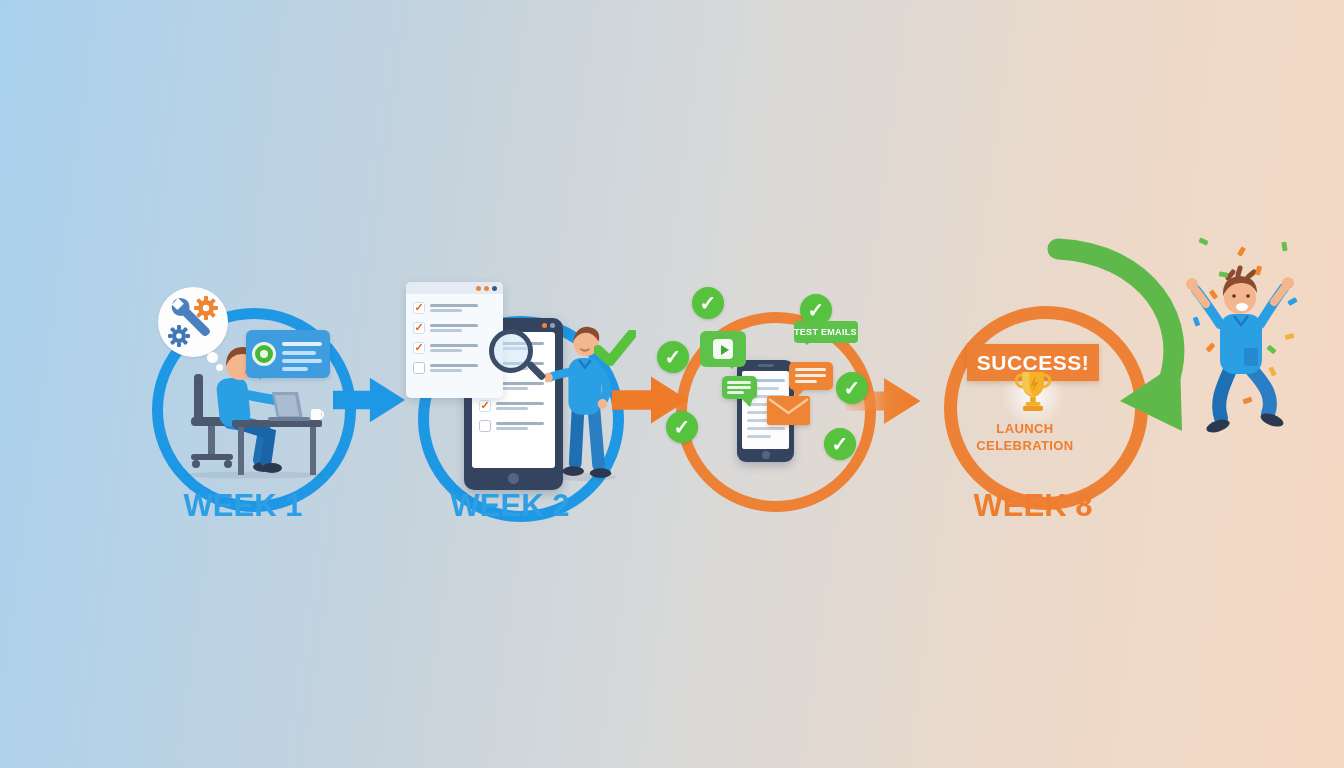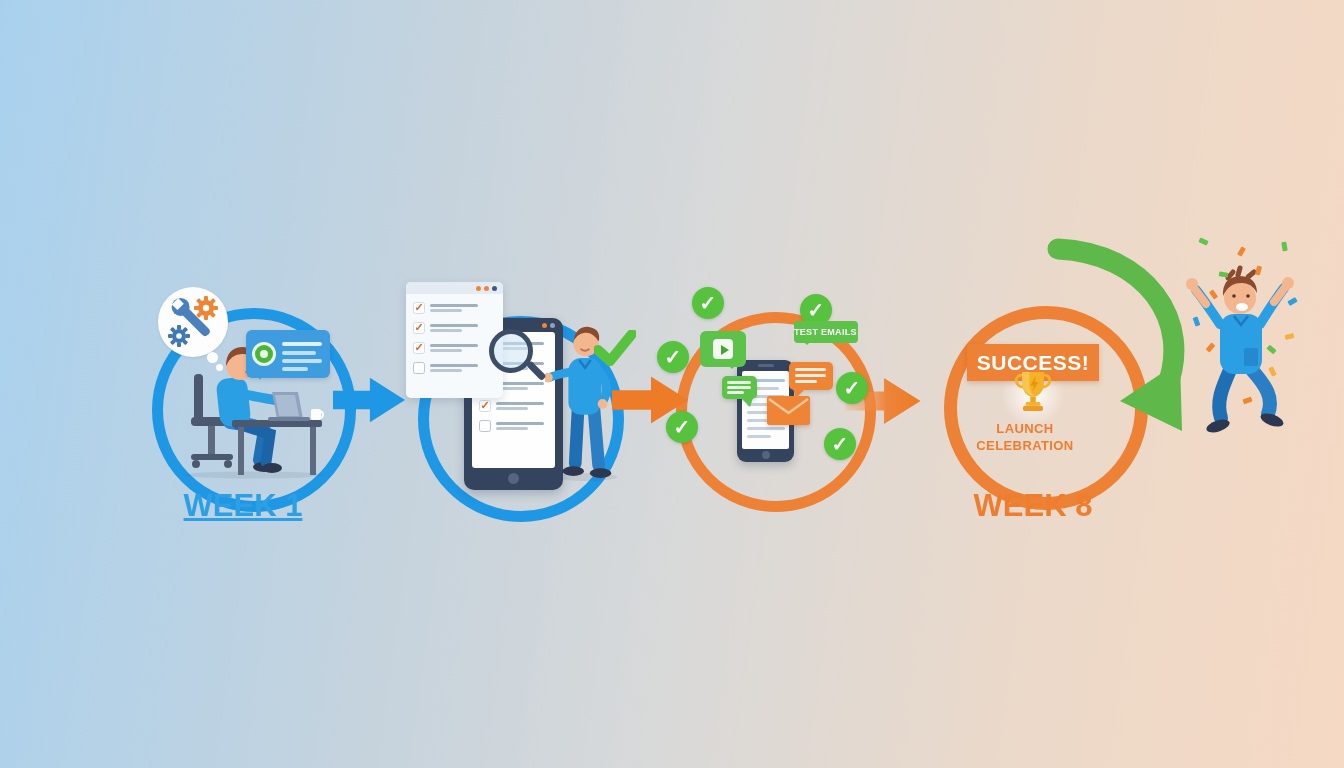--- a/index.html
+++ b/index.html
@@ -10,21 +10,21 @@
   }
   .stage{position:relative;width:1344px;height:768px;}
   .abs{position:absolute;}
   
   .ring{position:absolute;border-radius:50%;z-index:1;}
   .ring.blue{border:11px solid #1e97e4;}
   .ring.orange{border:11px solid #ed8136;}
   .ring.orange.thick{border-width:13px;}
   
   .week-label{position:absolute;text-align:center;font-weight:700;font-size:31px;letter-spacing:0;z-index:5;}
-  .week-label.blue{color:#2d9fe4;text-decoration:underline;}
+  .week-label.blue{color:#2d9fe4;}
   .week-label.orange{color:#ef7d2e;}
   
   .thought{position:absolute;width:70px;height:70px;background:#fdfdfd;border-radius:50%;z-index:4;box-shadow:0 1px 3px rgba(50,80,110,.12);}
   .thought-dot{position:absolute;background:#fdfdfd;border-radius:50%;z-index:4;}
   
   .speech{position:absolute;width:84px;height:48px;background:#3f9ddf;border-radius:6px;z-index:4;box-shadow:0 2px 4px rgba(40,70,100,.18);}
   .speech:after{content:"";position:absolute;left:10px;bottom:-9px;border:7px solid transparent;border-top-color:#3f9ddf;border-left-width:4px;border-right-width:4px;}
   .speech .gear-dot{position:absolute;left:6px;top:12px;width:24px;height:24px;border-radius:50%;background:#49b53a;border:3px solid #e8f6e4;box-sizing:border-box;}
   .speech .gear-dot:after{content:"";position:absolute;left:5px;top:5px;width:8px;height:8px;border-radius:50%;background:#e8f6e4;}
   .speech .s-line{position:absolute;left:36px;height:4px;border-radius:2px;background:#bfe0f6;}
@@ -284,20 +284,21 @@
       <path d="M37 33 q4 3 8 0" stroke="#b4745a" stroke-width="1.8" fill="none" stroke-linecap="round"></path>
     </svg>
   </div>
 
   <div class="abs" style="left:594px;top:330px;z-index:5;">
     <svg viewBox="0 0 42 36" width="42" height="36">
       <path d="M4 20 L16 31 L38 4" stroke="#56c23e" stroke-width="10" fill="none" stroke-linecap="round" stroke-linejoin="round"></path>
     </svg>
   </div>
 
+  <div class="week-label blue" style="left:418px;top:488px;width:184px;">WEEK 2</div>
 
   <div class="flow-arrow" style="left:612px;top:374px;">
     <svg viewBox="0 0 78 52" width="76" height="52">
         <polygon points="0,16 40,16 40,2 78,26 40,50 40,36 0,36" fill="#ee7b28"></polygon>
       </svg>
   </div>
 
   <div class="ring orange" style="left:676px;top:312px;width:178px;height:178px;"></div>
 
   <span class="badge" style="left:692px;top:287px;">✓</span>

